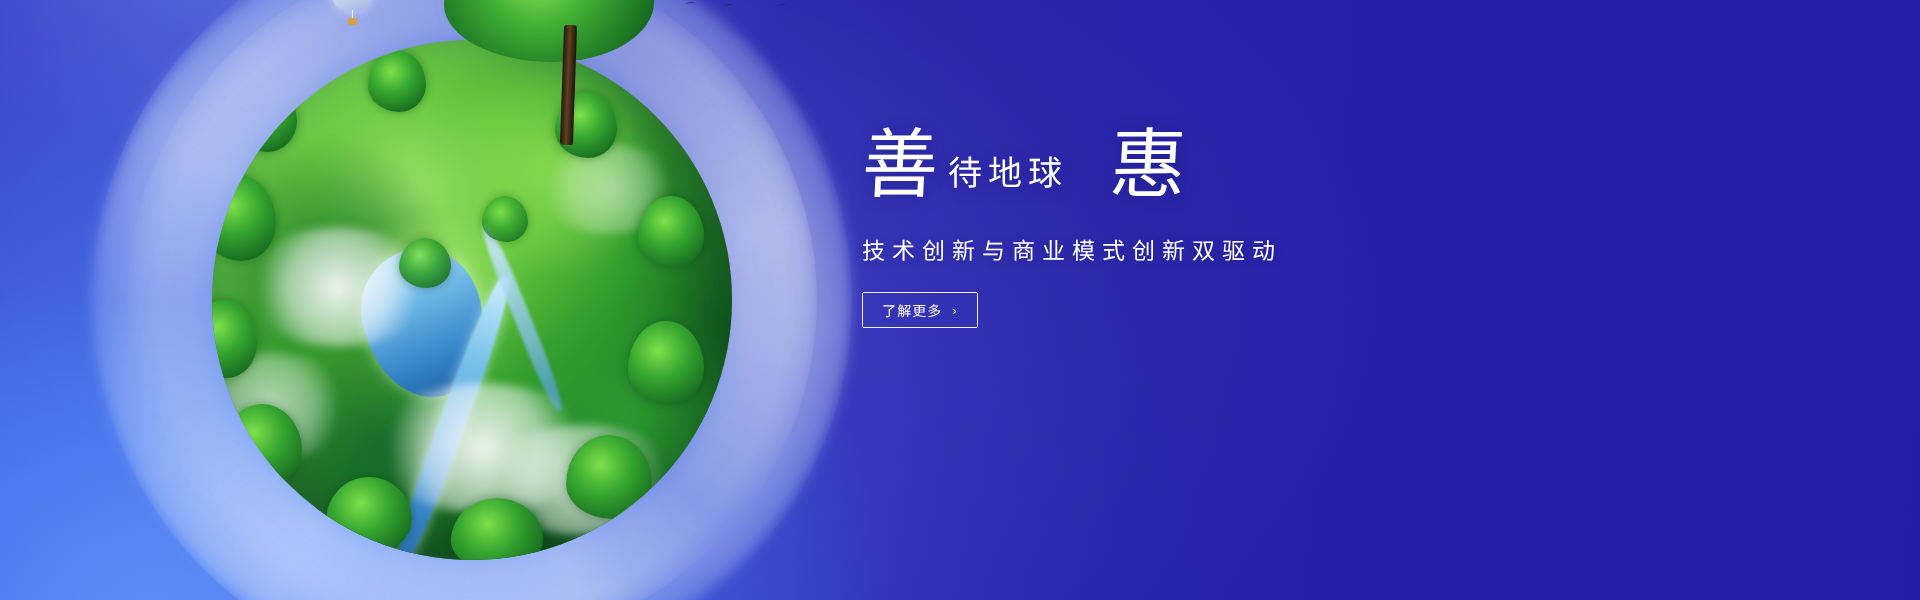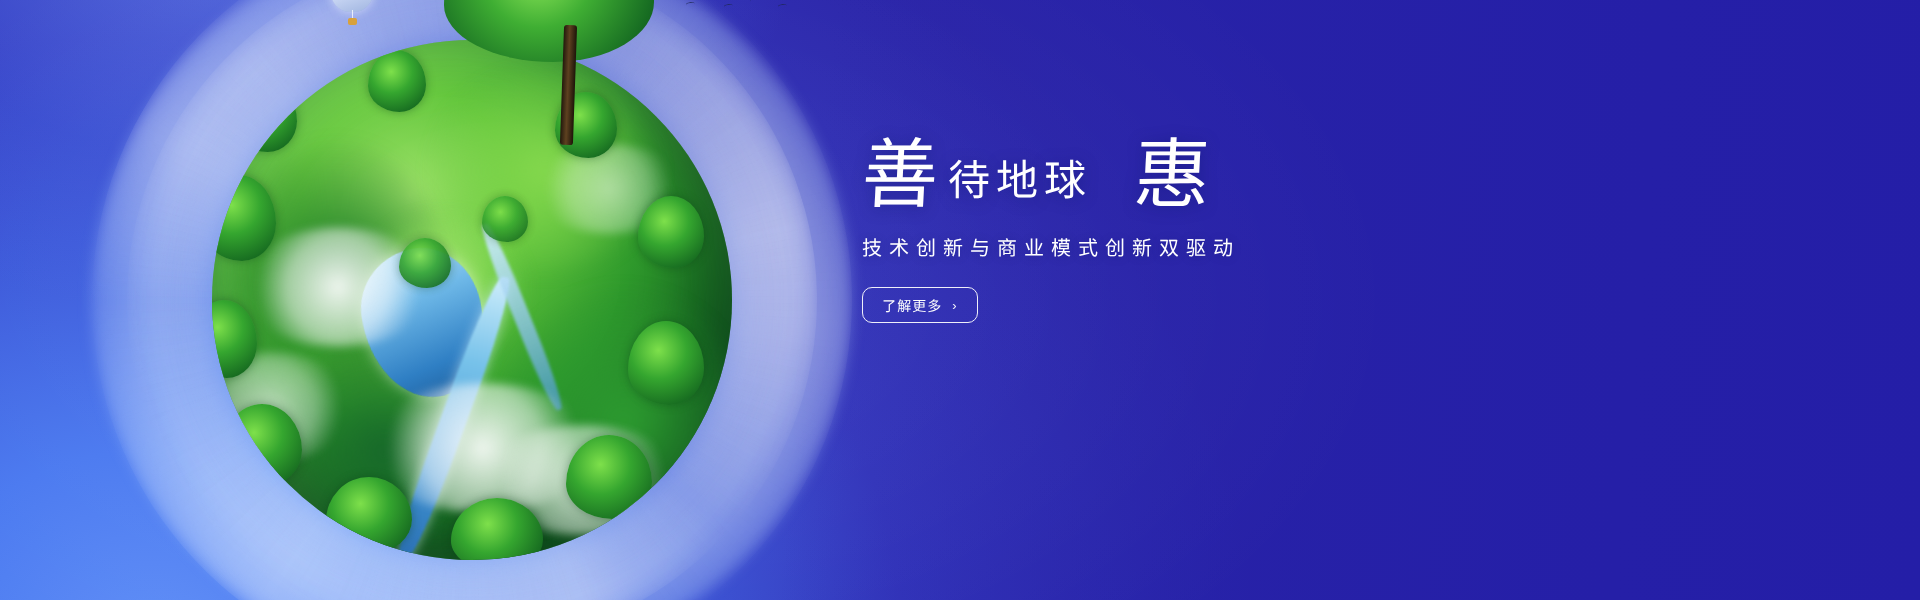--- a/index.html
+++ b/index.html
@@ -244,33 +244,33 @@
   .big-char {
     font-family: "DejaVu Serif", "Liberation Serif", serif;
     font-size: 76px;
     font-weight: 400;
     line-height: 0.96;
     letter-spacing: 0;
     transform: skewX(-3deg);
   }
   .rest-chars {
     font-family: "DejaVu Sans", "Liberation Sans", sans-serif;
-    font-size: 42px;
+    font-size: 34px;
     font-weight: 400;
     letter-spacing: 6px;
     margin-left: 10px;
     position: relative;
     top: -6px;
     margin-top: 24px;
   }
 
   .subtitle {
     margin-top: 18px;
     color: #ffffff;
-    font-size: 20px;
+    font-size: 23px;
     letter-spacing: 7px;
     font-weight: 400;
     white-space: nowrap;
     text-shadow: 0 1px 10px rgba(10,20,90,0.3);
   }
   .description {
     margin-top: 18px;
     color: #eef2ff;
     font-size: 17px;
     letter-spacing: 0.6px;
@@ -281,21 +281,21 @@
 
   .cta {
     margin-top: 26px;
     display: inline-flex;
     align-items: center;
     justify-content: center;
     gap: 10px;
     width: 116px;
     height: 36px;
     border: 1px solid rgba(255,255,255,0.92);
-    border-radius: 10px;
+    border-radius: 2px;
     color: #ffffff;
     font-size: 14px;
     letter-spacing: 1px;
     background: transparent;
     cursor: pointer;
     box-sizing: border-box;
   }
   .cta .chev {
     font-size: 13px;
     line-height: 1;

